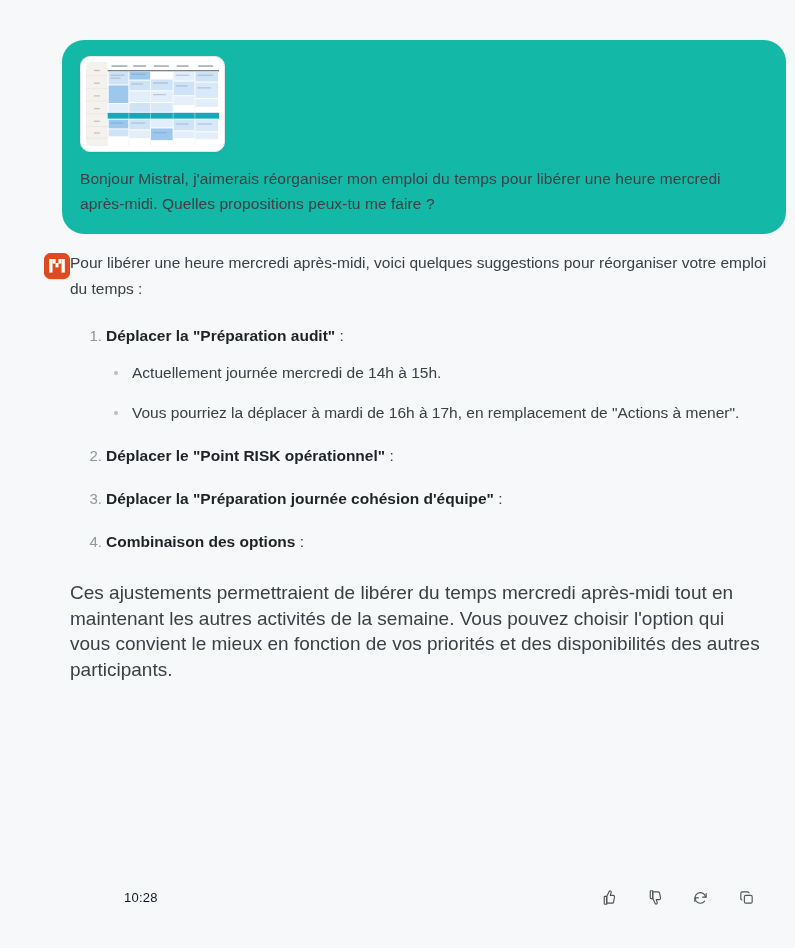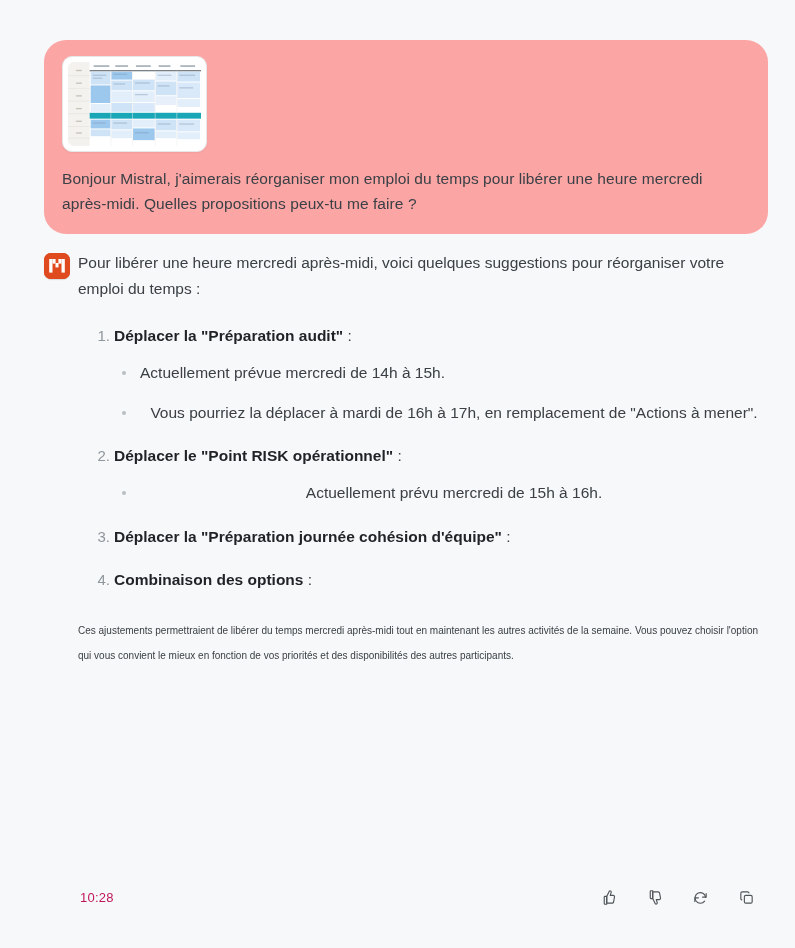--- a/index.html
+++ b/index.html
@@ -18,25 +18,25 @@
   .chat-root {
     position: relative;
     width: 795px;
     height: 948px;
     box-sizing: border-box;
   }
 
   
   .user-message {
     position: absolute;
-    left: 44px;
+    left: 62px;
     top: 40px;
     width: 724px;
     box-sizing: border-box;
-    background: #fca5a5;
+    background: #14b8a6;
     border-radius: 22px;
     padding: 16px 18px 18px 18px;
   }
 
   .attachment-thumb {
     width: 145px;
     height: 96px;
     background: #ffffff;
     border: 1px solid #e6e7e8;
     border-radius: 10px;
@@ -69,21 +69,21 @@
   .assistant-message {
     position: absolute;
     left: 44px;
     top: 250px;
     width: 724px;
   }
 
   .assistant-head {
     display: flex;
     align-items: flex-start;
-    gap: 8px;
+    gap: 0;
   }
 
   .mistral-logo {
     width: 26px;
     height: 26px;
     flex: 0 0 26px;
     border-radius: 7px;
     background: #e04a1f;
     position: relative;
     margin-top: 3px;
@@ -97,21 +97,21 @@
   }
 
   .para {
     font-size: 15.5px;
     line-height: 25.5px;
     color: #3a4045;
     margin: 0;
   }
 
   .closing-para {
-    font-size: 10px;
+    font-size: 19px;
     line-height: 25.5px;
     color: #3a4045;
     margin: 26px 0 0 0;
   }
 
   ol.steps {
     list-style: none;
     margin: 22px 0 0 0;
     padding: 0 0 0 36px;
     counter-reset: stepcount;
@@ -152,21 +152,21 @@
     margin: 12px 0 0 0;
     padding: 0 0 0 26px;
   }
   ul.subs > li {
     position: relative;
     font-size: 15.5px;
     line-height: 25.5px;
     color: #3a4045;
     margin-bottom: 14px;
   }
-  ul.subs > li:last-child { margin-bottom: 0; text-align: center; }
+  ul.subs > li:last-child { margin-bottom: 0; }
   ul.subs > li::before {
     content: "";
     position: absolute;
     left: -18px;
     top: 11px;
     width: 4px;
     height: 4px;
     border-radius: 50%;
     background: #b9bfc5;
   }
@@ -176,22 +176,23 @@
     position: absolute;
     left: 80px;
     right: 38px;
     top: 886px;
     display: flex;
     align-items: center;
     justify-content: space-between;
   }
   .timestamp {
     font-size: 13px;
-    color: #be185d;
+    color: #0f172a;
     letter-spacing: 0.02em;
+    margin-left: 44px;
   }
   .actions {
     display: flex;
     align-items: center;
     gap: 24px;
   }
   .action-btn {
     width: 22px;
     height: 22px;
     display: flex;
@@ -343,31 +344,30 @@
 
         <p class="para">Pour libérer une heure mercredi après-midi, voici quelques suggestions pour réorganiser votre emploi du temps :</p>
 
         <ol class="steps">
 
           <li>
             <div class="step-title">
               <b>Déplacer la "Préparation audit"</b><span class="colon"> :</span>
             </div>
             <ul class="subs">
-              <li>Actuellement prévue mercredi de 14h à 15h.</li>
+              <li>Actuellement journée mercredi de 14h à 15h.</li>
               <li>Vous pourriez la déplacer à mardi de 16h à 17h, en remplacement de "Actions à mener".</li>
             </ul>
           </li>
 
           <li>
             <div class="step-title">
               <b>Déplacer le "Point RISK opérationnel"</b><span class="colon"> :</span>
             </div>
             <ul class="subs">
-              <li>Actuellement prévu mercredi de 15h à 16h.</li>
             </ul>
           </li>
 
           <li>
             <div class="step-title">
               <b>Déplacer la "Préparation journée cohésion d'équipe"</b><span class="colon"> :</span>
             </div>
           </li>
 
           <li>

